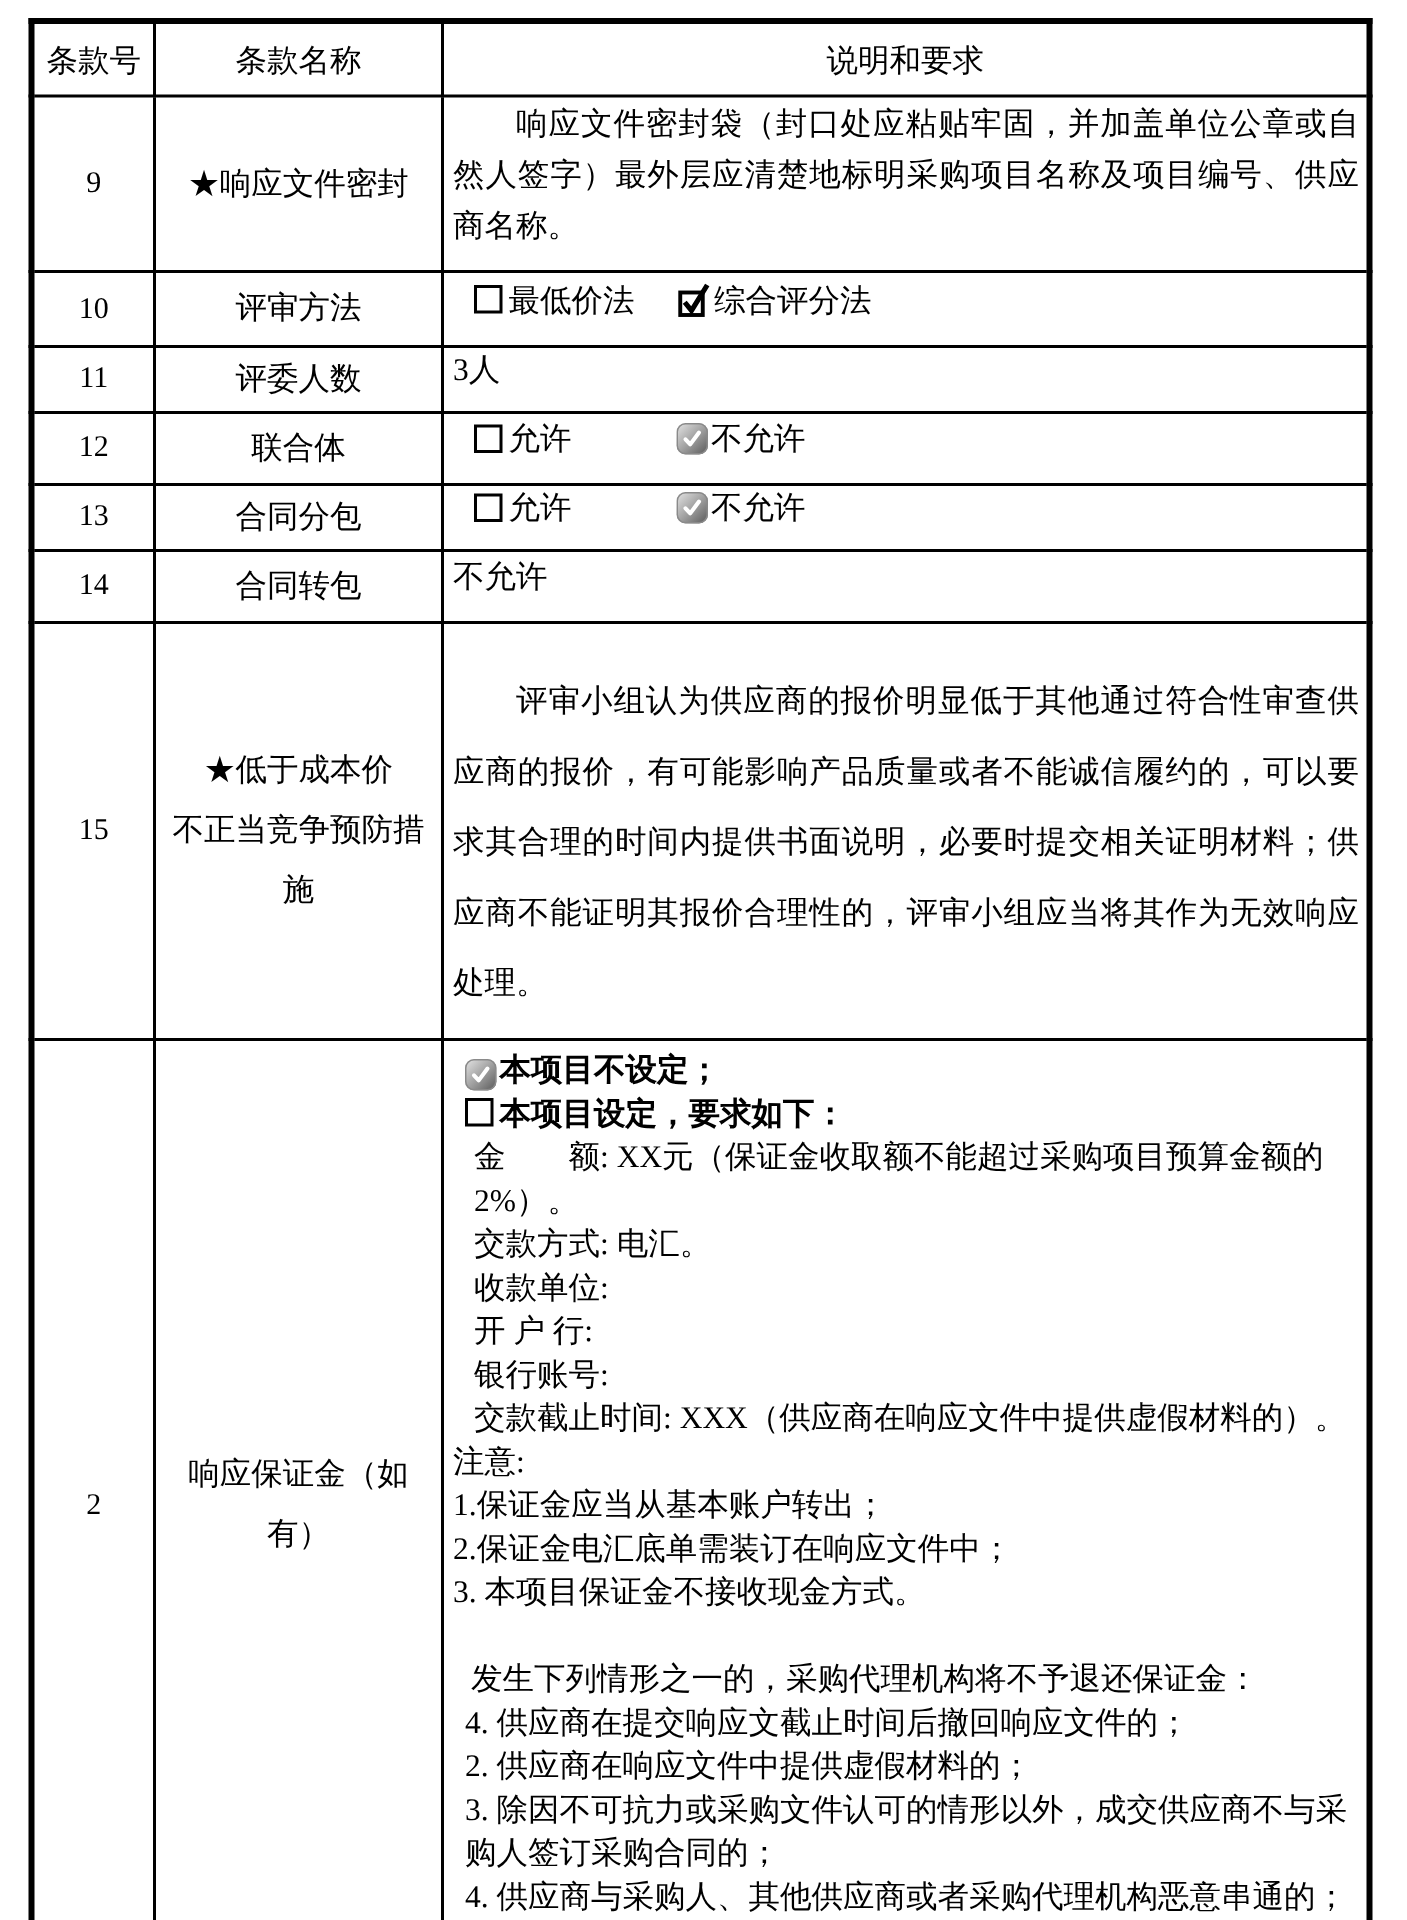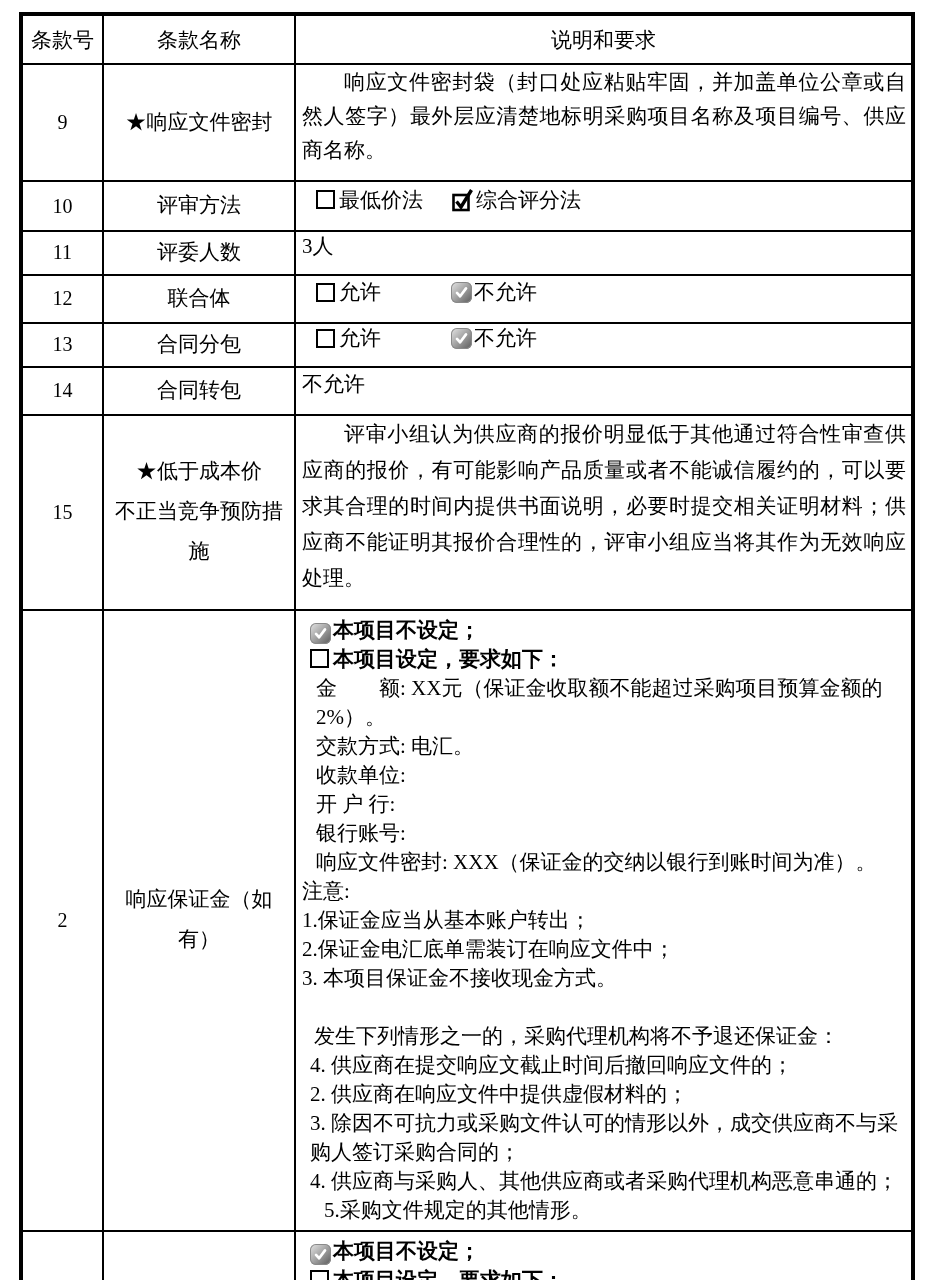--- a/index.html
+++ b/index.html
@@ -7,21 +7,21 @@
         font-family:"Liberation Serif","DejaVu Serif",serif;color:#000;}
   table.doc{position:absolute;left:19px;top:12px;width:892px;border-collapse:collapse;
             table-layout:fixed;border:4px solid #000;}
   td{border:2px solid #000;vertical-align:middle;font-size:21px;overflow:hidden;font-family:Liberation Serif, serif;}
   td.c1{text-align:center;font-size:20px;}
   td.c2{text-align:center;line-height:1.9;}
   td.c3{padding:0 5px 13px 6px;}
   td.c3top{vertical-align:top;padding:5px 5px 5px 6px;}
   td.hdr{text-align:center;font-size:21px;}
   .para9{line-height:34px;text-indent:2em;text-align:justify;}
-  .para15{line-height:36px;text-indent:2em;text-align:justify;}
+  .para15{line-height:47px;text-indent:2em;text-align:justify;margin-top:28px;}
   .line{line-height:29px;min-height:29px;}
   .b{font-weight:bold;}
   .ind1{padding-left:14px;}
   .indintro{padding-left:12px;}
   .inditem{padding-left:8px;}
   .inditem5{padding-left:22px;}
   .padicon{padding-left:8px;}
   .optline{padding-left:14px;display:flex;align-items:center;}
   .opt{display:inline-flex;align-items:center;}
   .optfirst{min-width:135px;}
@@ -160,21 +160,21 @@
                 <svg width="15" height="15" viewBox="0 0 20 20">
                   <path d="M4 10.5 L8.2 15 L16 4.5" fill="none" stroke="#ffffff" stroke-width="3.6" stroke-linecap="round" stroke-linejoin="round"></path>
                 </svg>
               </span><span>本项目不设定；</span></div>
       <div class="line b padicon"><span class="icbox-inline"></span><span>本项目设定，要求如下：</span></div>
       <div class="line ind1">金　　额: XX元（保证金收取额不能超过采购项目预算金额的2%）。</div>
       <div class="line ind1">交款方式: 电汇。</div>
       <div class="line ind1">收款单位:</div>
       <div class="line ind1">开 户 行:</div>
       <div class="line ind1">银行账号:</div>
-      <div class="line ind1">响应文件密封: XXX（保证金的交纳以银行到账时间为准）。</div>
+      <div class="line ind1">交款截止时间: XXX（供应商在响应文件中提供虚假材料的）。</div>
       <div class="line">注意:</div>
       <div class="line">1.保证金应当从基本账户转出；</div>
       <div class="line">2.保证金电汇底单需装订在响应文件中；</div>
       <div class="line">3. 本项目保证金不接收现金方式。</div>
       <div class="line"></div>
       <div class="line indintro">发生下列情形之一的，采购代理机构将不予退还保证金：</div>
       <div class="line inditem">4. 供应商在提交响应文截止时间后撤回响应文件的；</div>
       <div class="line inditem">2. 供应商在响应文件中提供虚假材料的；</div>
       <div class="line inditem">3. 除因不可抗力或采购文件认可的情形以外，成交供应商不与采购人签订采购合同的；</div>
       <div class="line inditem">4. 供应商与采购人、其他供应商或者采购代理机构恶意串通的；</div>

